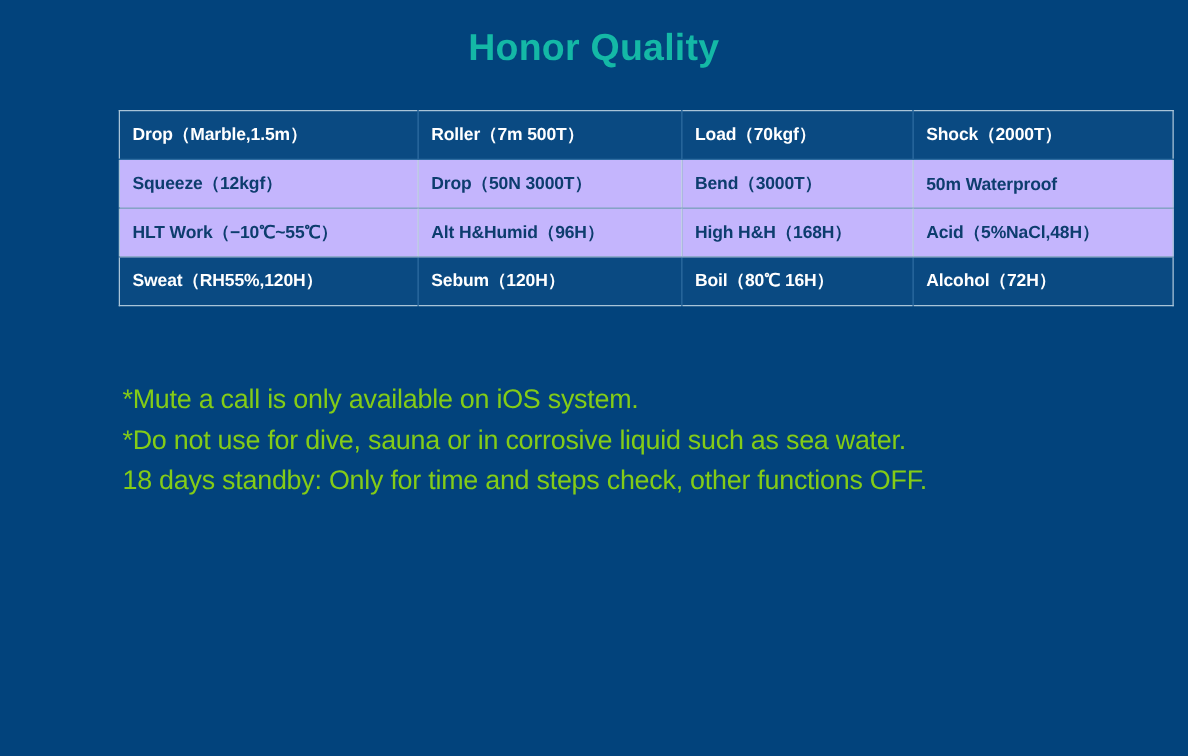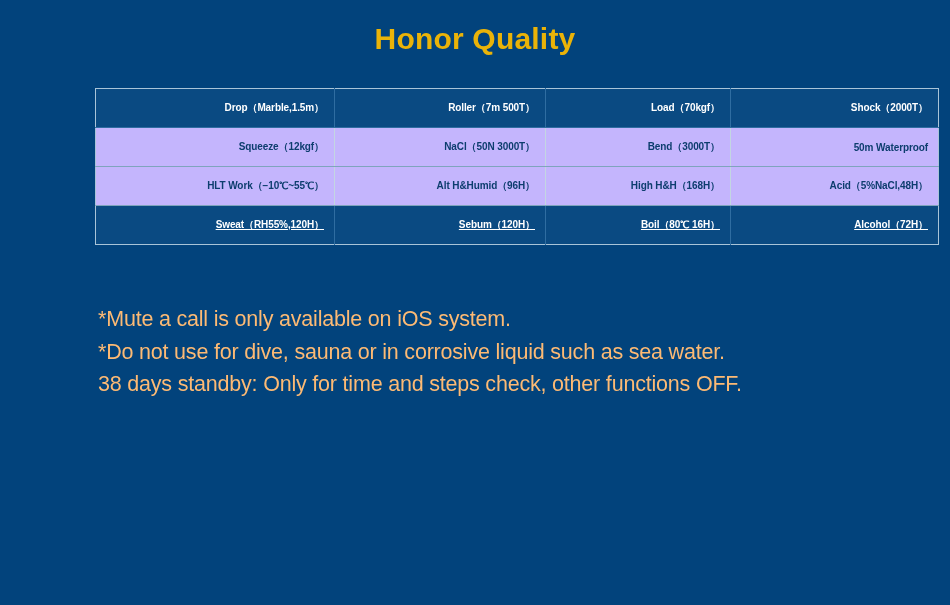--- a/index.html
+++ b/index.html
@@ -15,74 +15,74 @@
     position: relative;
   }
 
   
   .page-title {
     position: absolute;
     left: 0;
     top: 20px;
     width: 950px;
     text-align: center;
-    color: #eab308;
+    color: #14b8a6;
     font-size: 30px;
     font-weight: 700;
     letter-spacing: 0.2px;
     line-height: 38px;
   }
 
   
   .spec-table {
     position: absolute;
     left: 95px;
     top: 88px;
     width: 759px;
     border-collapse: collapse;
     table-layout: fixed;
     border: 1px solid #a9c4d8;
   }
   .spec-table td {
     height: 38px;
     padding: 0 10px;
-    text-align: right;
+    text-align: left;
     vertical-align: middle;
-    font-size: 10px;
+    font-size: 14px;
     font-weight: 600;
     white-space: nowrap;
     letter-spacing: -0.1px;
   }
   .row-dark td {
     background: #0a4a82;
     color: #ffffff;
     border-right: 1px solid #2f6da1;
     border-bottom: 1px solid #2f6da1;
   }
   .row-light td {
     background: #c4b5fd;
     color: #0d3d6e;
     border-right: 1px solid #c3d6e2;
     border-bottom: 1px solid #7fa4bd;
   }
   .spec-table tr td:last-child { border-right: none; }
-  .spec-table tr:last-child td { border-bottom: none; text-decoration: underline; }
+  .spec-table tr:last-child td { border-bottom: none; }
 
   .col-a { width: 218px; }
   .col-b { width: 190px; }
   .col-c { width: 164px; }
   .col-d { width: 187px; }
 
   
   .notes {
     position: absolute;
     left: 98px;
     top: 303px;
     width: 800px;
-    color: #fdba74;
+    color: #84cc16;
     font-size: 21.5px;
     line-height: 32.5px;
     font-weight: 400;
     letter-spacing: -0.2px;
   }
   .notes .note-line {
     display: block;
     white-space: nowrap;
   }
   .notes .note-wrap {
@@ -98,21 +98,21 @@
 <table class="spec-table">
   <tbody>
     <tr class="row-dark">
       <td class="col-a">Drop（Marble,1.5m）</td>
       <td class="col-b">Roller（7m 500T）</td>
       <td class="col-c">Load（70kgf）</td>
       <td class="col-d">Shock（2000T）</td>
     </tr>
     <tr class="row-light">
       <td class="col-a">Squeeze（12kgf）</td>
-      <td class="col-b">NaCl（50N 3000T）</td>
+      <td class="col-b">Drop（50N 3000T）</td>
       <td class="col-c">Bend（3000T）</td>
       <td class="col-d">50m Waterproof</td>
     </tr>
     <tr class="row-light">
       <td class="col-a">HLT Work（−10℃~55℃）</td>
       <td class="col-b">Alt H&amp;Humid（96H）</td>
       <td class="col-c">High H&amp;H（168H）</td>
       <td class="col-d">Acid（5%NaCl,48H）</td>
     </tr>
     <tr class="row-dark">
@@ -120,14 +120,14 @@
       <td class="col-b">Sebum（120H）</td>
       <td class="col-c">Boil（80℃ 16H）</td>
       <td class="col-d">Alcohol（72H）</td>
     </tr>
   </tbody>
 </table>
 
 <div class="notes">
   <span class="note-line">*Mute a call is only available on iOS system.</span>
   <span class="note-line">*Do not use for dive, sauna or in corrosive liquid such as sea water.</span>
-  <span class="note-line">38 days standby: Only for time and steps check, other functions OFF.</span>
+  <span class="note-line">18 days standby: Only for time and steps check, other functions OFF.</span>
 </div>
 
 </body></html>

